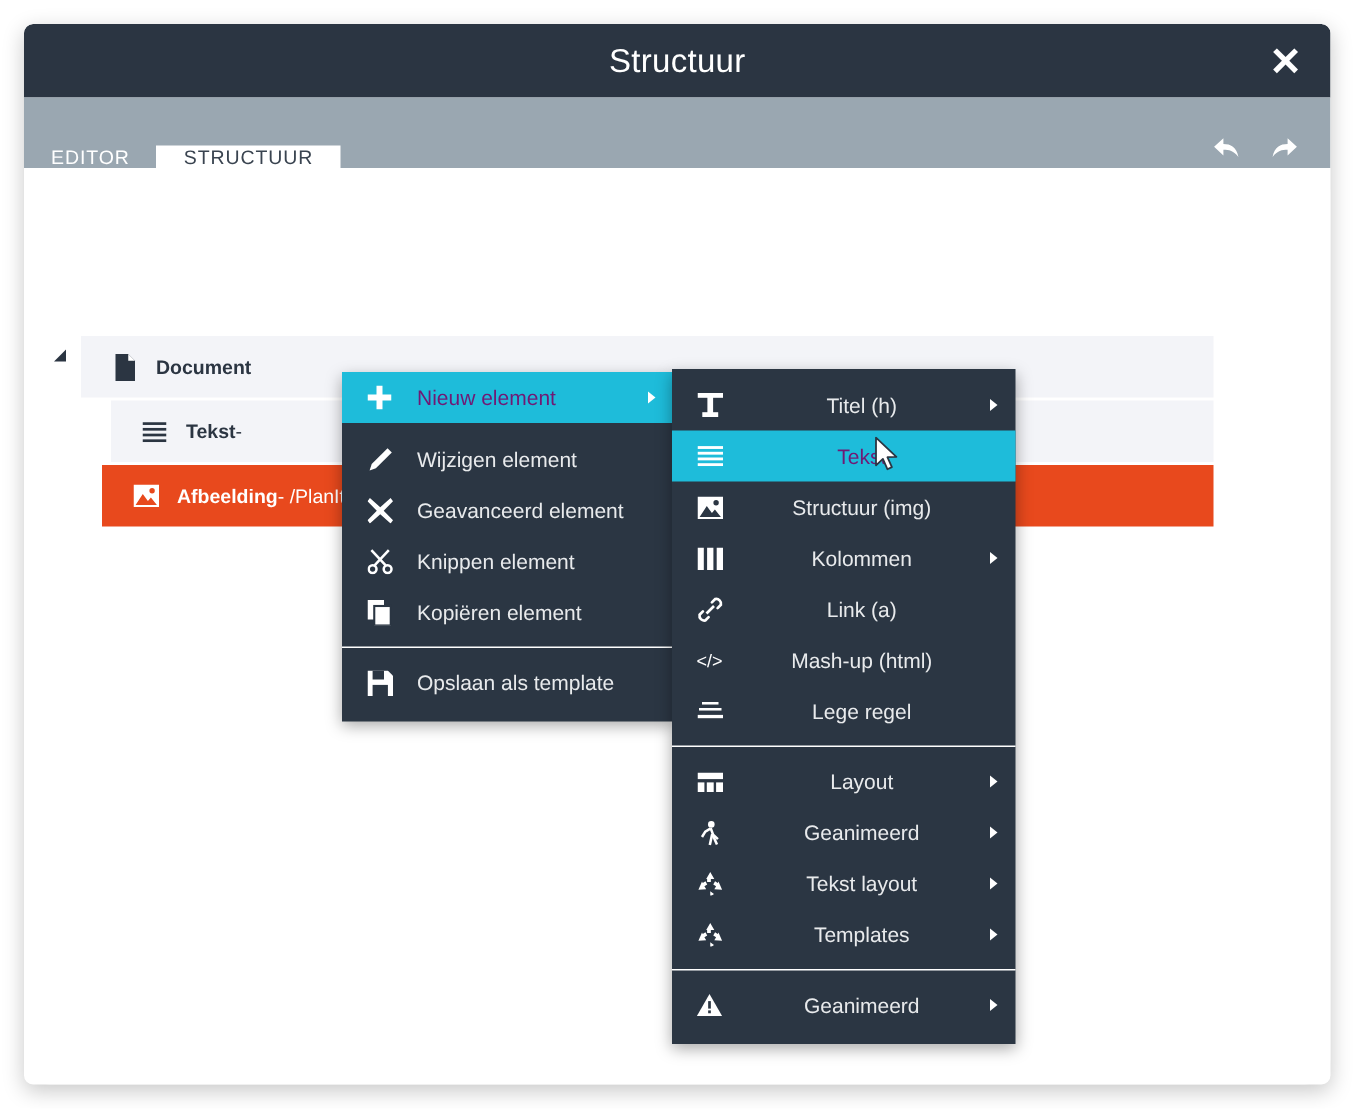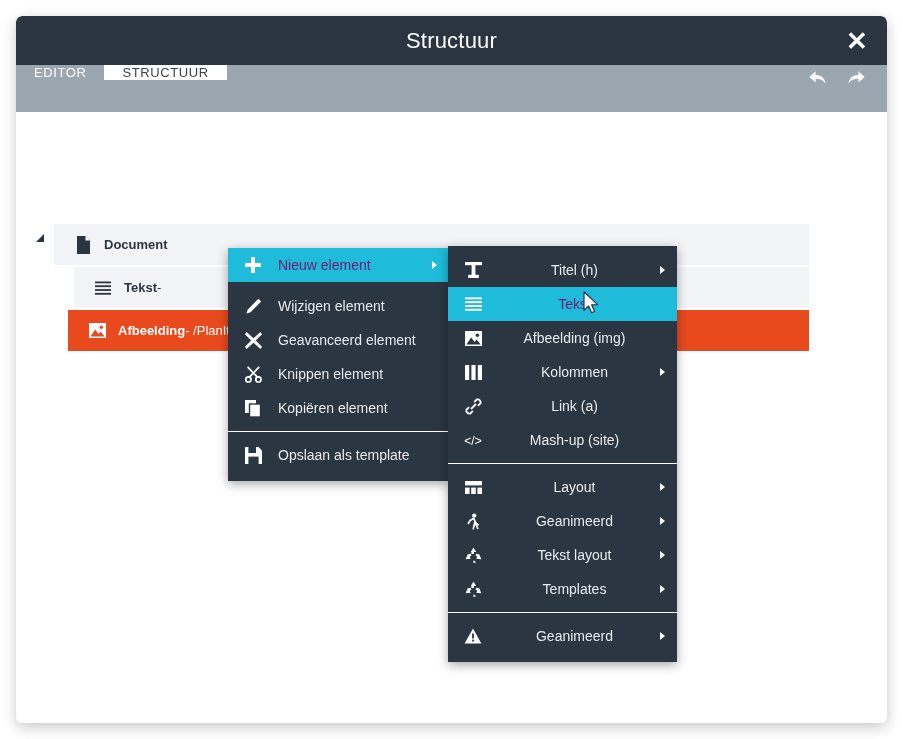--- a/index.html
+++ b/index.html
@@ -63,21 +63,21 @@
     cursor: pointer;
     user-select: none;
   }
 
   
   .tabbar {
     position: relative;
     height: 47px;
     background: #9aa7b1;
     display: flex;
-    align-items: flex-start;
+    align-items: flex-end;
   }
   .tab {
     display: flex;
     align-items: center;
     padding: 0 18px;
     font-size: 13px;
     letter-spacing: 0.6px;
     color: #ffffff;
     cursor: pointer;
     user-select: none;
@@ -422,21 +422,21 @@
     </div>
 
     <div class="menu-item">
       <span class="mi-icon">
         <svg width="17" height="15" viewBox="0 0 17 15" aria-hidden="true">
           <rect x="0" y="0" width="17" height="15" fill="#ffffff"></rect>
           <circle cx="12.4" cy="4.2" r="1.8" fill="#2b3643"></circle>
           <path d="M1.4 13.6 L6.2 6.4 L9.6 11 L11.6 8.6 L15.6 13.6 Z" fill="#2b3643"></path>
         </svg>
       </span>
-      <span class="mi-label">Afbeelding (img)</span>
+      <span class="mi-label">Structuur (img)</span>
     </div>
 
     <div class="menu-item">
       <span class="mi-icon">
         <svg width="17" height="15" viewBox="0 0 17 15" aria-hidden="true">
           <rect x="0" y="0" width="4.2" height="15" fill="#ffffff"></rect>
           <rect x="6.4" y="0" width="4.2" height="15" fill="#ffffff"></rect>
           <rect x="12.8" y="0" width="4.2" height="15" fill="#ffffff"></rect>
         </svg>
       </span>
@@ -454,23 +454,33 @@
       </span>
       <span class="mi-label">Link (a)</span>
     </div>
 
     <div class="menu-item">
       <span class="mi-icon">
         <svg width="20" height="14" viewBox="0 0 20 14" aria-hidden="true">
           <text x="10" y="11.5" font-family="Liberation Sans, sans-serif" font-size="12" fill="#ffffff" text-anchor="middle">&lt;/&gt;</text>
         </svg>
       </span>
-      <span class="mi-label">Mash-up (site)</span>
-    </div>
-
+      <span class="mi-label">Mash-up (html)</span>
+    </div>
+
+    <div class="menu-item">
+      <span class="mi-icon">
+        <svg width="17" height="14" viewBox="0 0 17 14" aria-hidden="true">
+          <rect x="3.0" y="1.0" width="11" height="1.7" fill="#ffffff"></rect>
+          <rect x="1.0" y="5.0" width="15" height="1.7" fill="#ffffff"></rect>
+          <rect x="0" y="9.6" width="17" height="2.2" fill="#ffffff"></rect>
+        </svg>
+      </span>
+      <span class="mi-label">Lege regel</span>
+    </div>
 
     <div class="menu-sep"></div>
 
     <div class="menu-item">
       <span class="mi-icon">
         <svg width="17" height="13" viewBox="0 0 17 13" aria-hidden="true">
           <rect x="0" y="0" width="17" height="4.4" fill="#ffffff"></rect>
           <rect x="0" y="6.6" width="4.6" height="6.4" fill="#ffffff"></rect>
           <rect x="6.2" y="6.6" width="4.6" height="6.4" fill="#ffffff"></rect>
           <rect x="12.4" y="6.6" width="4.6" height="6.4" fill="#ffffff"></rect>

